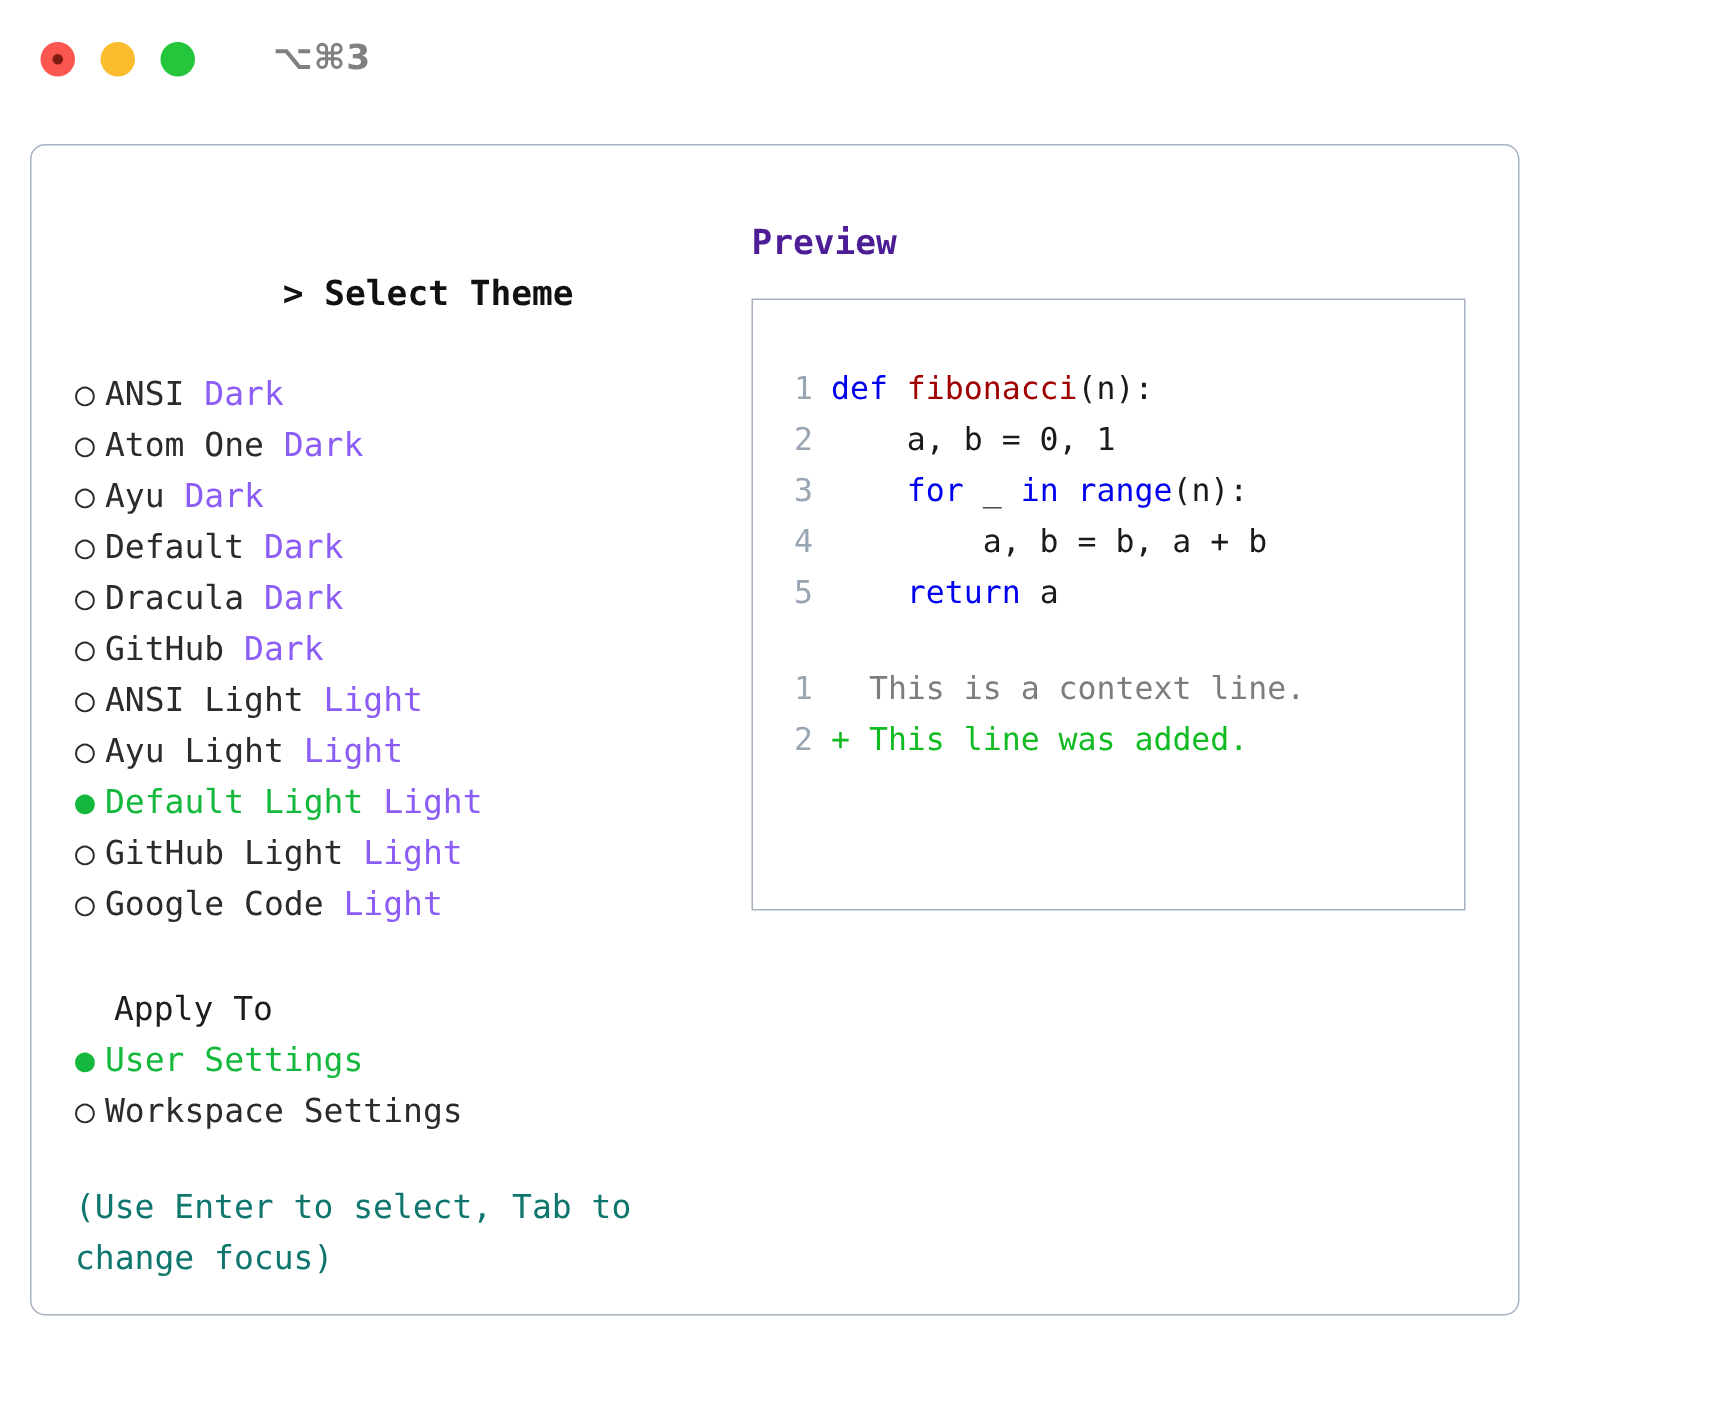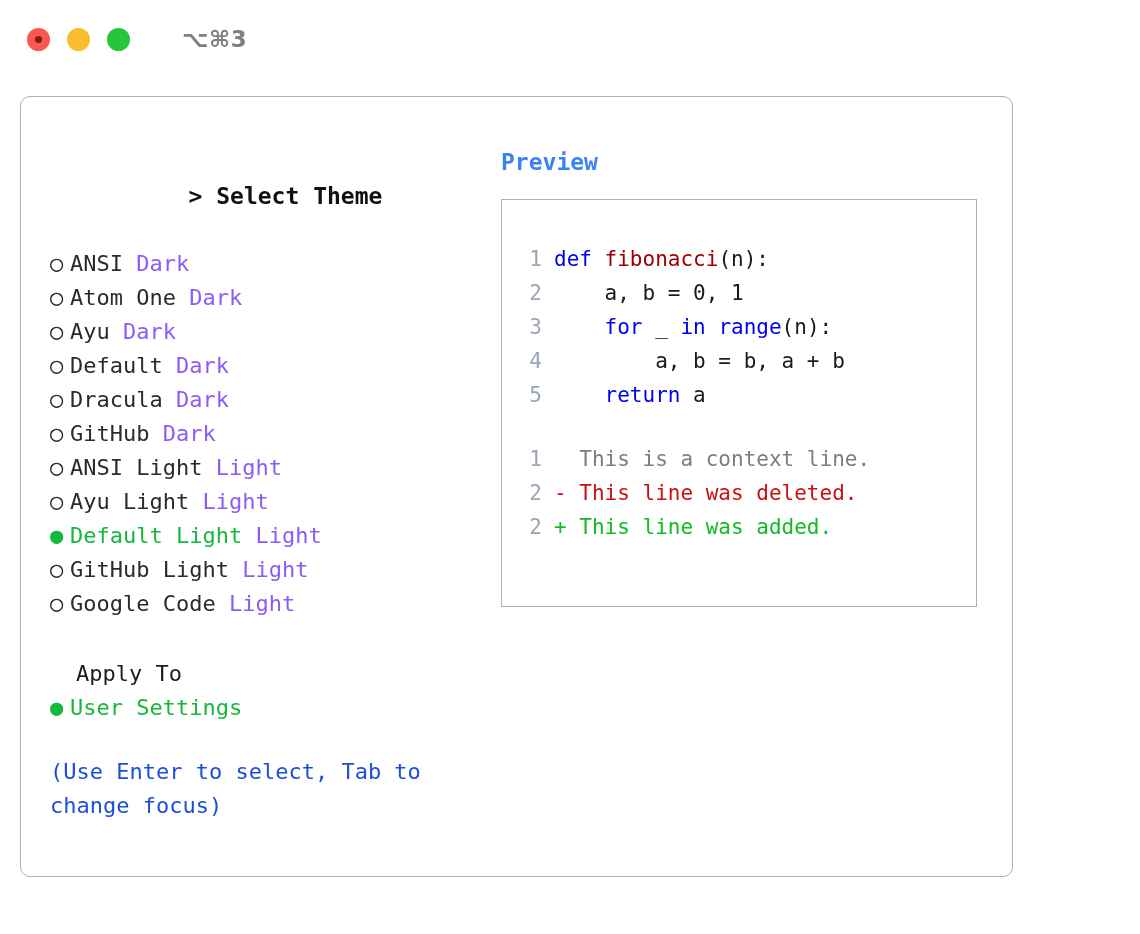--- a/index.html
+++ b/index.html
@@ -131,36 +131,36 @@
     white-space: pre;
     padding-left: 26px;
   }
 
   .spacer-block { height: 36px; }
   .spacer-small { height: 30px; }
 
   .hint {
     font-size: 22px;
     line-height: 34px;
-    color: #1d4ed8;
+    color: #0f766e;
     width: 410px;
     white-space: pre-wrap;
   }
 
   
   .right-col {
     position: absolute;
     left: 480px;
     top: 48px;
     width: 500px;
   }
   .preview-title {
     font-size: 23px;
     font-weight: bold;
-    color: #3b82f6;
+    color: #4c1d95;
     line-height: 34px;
     white-space: pre;
   }
   .preview-box {
     margin-top: 20px;
     width: 476px;
     height: 408px;
     border: 1.5px solid #a6b1c2;
     box-sizing: border-box;
     background: #ffffff;
@@ -224,41 +224,41 @@
             <div class="opt"><span class="bullet">○</span><span class="label">GitHub Light</span> <span class="tag">Light</span></div>
             <div class="opt"><span class="bullet">○</span><span class="label">Google Code</span> <span class="tag">Light</span></div>
           </div>
 
         <div class="spacer-block"></div>
 
         <div class="subhead">Apply To</div>
 
         <div id="apply-list">
             <div class="opt selected"><span class="bullet">●</span><span class="label">User Settings</span></div>
+            <div class="opt"><span class="bullet">○</span><span class="label">Workspace Settings</span></div>
           </div>
 
         <div class="spacer-small"></div>
 
         <div class="hint">(Use Enter to select, Tab to change focus)</div>
       </div>
 
       <div class="right-col">
         <div class="preview-title">Preview</div>
         <div class="preview-box">
           <div id="code-block">
               <div class="code-line"><span class="ln">1</span><span class="kw">def </span><span class="fn">fibonacci</span><span class="pl">(n):</span></div>
               <div class="code-line"><span class="ln">2</span><span class="pl">    a, b = 0, 1</span></div>
               <div class="code-line"><span class="ln">3</span><span class="pl">    </span><span class="kw">for </span><span class="pl">_ </span><span class="kw">in </span><span class="kw">range</span><span class="pl">(n):</span></div>
               <div class="code-line"><span class="ln">4</span><span class="pl">        a, b = b, a + b</span></div>
               <div class="code-line"><span class="ln">5</span><span class="pl">    </span><span class="kw">return </span><span class="pl">a</span></div>
             </div>
           <div class="blank-gap"></div>
           <div id="diff-block">
               <div class="code-line"><span class="ln">1</span><span class="ctx">  </span><span class="ctx">This is a context line.</span></div>
-              <div class="code-line"><span class="ln">2</span><span class="del">- </span><span class="del">This line was deleted.</span></div>
               <div class="code-line"><span class="ln">2</span><span class="add">+ </span><span class="add">This line was added.</span></div>
             </div>
         </div>
       </div>
 
     </div>
   </div>
 </div>
 
 </body></html>

